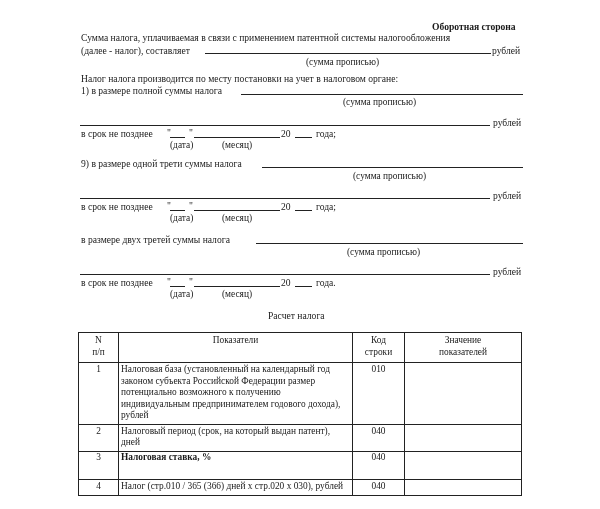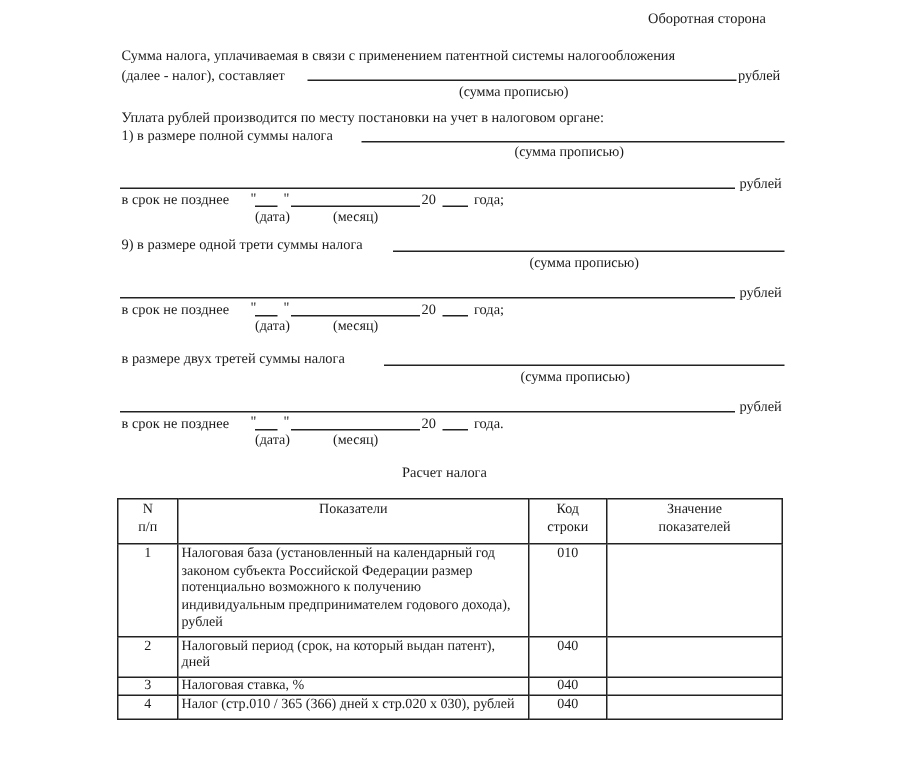--- a/index.html
+++ b/index.html
@@ -19,29 +19,29 @@
       border: 1px solid #222; vertical-align: top; font-weight: normal;
       line-height: 11.5px; padding: 1px 2px 2px 2px;
     }
     table.calc th { text-align: center; padding-top: 2px; }
     .c-n { text-align: center; }
     .c-code { text-align: center; }
   </style>
 </head>
 <body>
 
-<div class="abs" style="left:432px; top:7px;">Оборотная сторона</div>
+<div class="abs" style="left:432px; top:21px;font-weight:bold;">Оборотная сторона</div>
 
 <div class="abs" style="left:81px; top:32px;">Сумма налога, уплачиваемая в связи с применением патентной системы налогообложения</div>
 <div class="abs" style="left:81px; top:45px;">(далее - налог), составляет</div>
 <div class="line" style="left:205px; top:53px; width:286px;"></div>
 <div class="abs" style="left:492px; top:45px;">рублей</div>
 <div class="cap" style="left:306px; top:57px;">(сумма прописью)</div>
 
-<div class="abs" style="left:81px; top:73px;">Уплата рублей производится по месту постановки на учет в налоговом органе:</div>
+<div class="abs" style="left:81px; top:73px;">Налог налога производится по месту постановки на учет в налоговом органе:</div>
 
 <div class="abs" style="left:81px; top:85px;font-family:Liberation Serif, serif;">1) в размере полной суммы налога</div>
 <div class="line" style="left:241px; top:94px; width:282px;"></div>
 <div class="cap" style="left:343px; top:97px;">(сумма прописью)</div>
 <div class="line" style="left:80px; top:125px; width:410px;"></div>
 <div class="abs" style="left:493px; top:117px;">рублей</div>
 <div class="abs" style="left:81px; top:128px;">в срок не позднее</div>
 <div class="abs" style="left:167px; top:127px;">"</div>
 <div class="line" style="left:170px; top:137px; width:15px;"></div>
 <div class="abs" style="left:189px; top:127px;">"</div>
@@ -118,21 +118,21 @@
       <td></td>
     </tr>
     <tr>
       <td class="c-n">2</td>
       <td>Налоговый период (срок, на который выдан патент), дней</td>
       <td class="c-code">040</td>
       <td></td>
     </tr>
     <tr>
       <td class="c-n" style="padding-top:0;padding-bottom:0;">3</td>
-      <td style="padding-top:0;padding-bottom:0;">Налоговая ставка, %</td>
+      <td style="padding-top:0;padding-bottom:16px;font-weight:bold;">Налоговая ставка, %</td>
       <td class="c-code" style="padding-top:0;padding-bottom:0;">040</td>
       <td style="padding-top:0;padding-bottom:0;"></td>
     </tr>
     <tr>
       <td class="c-n">4</td>
       <td>Налог (стр.010 / 365 (366) дней x стр.020 x 030), рублей</td>
       <td class="c-code">040</td>
       <td></td>
     </tr>
   </tbody>

